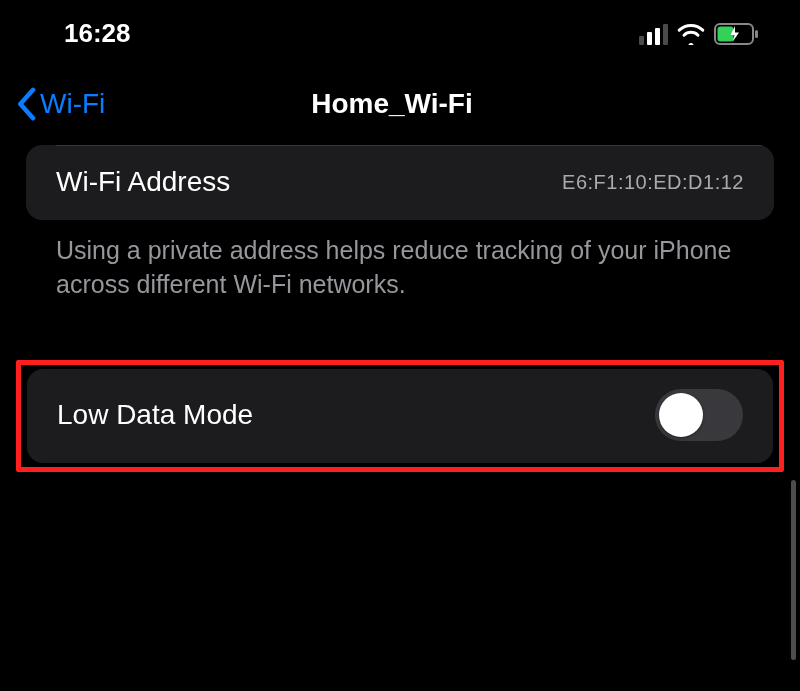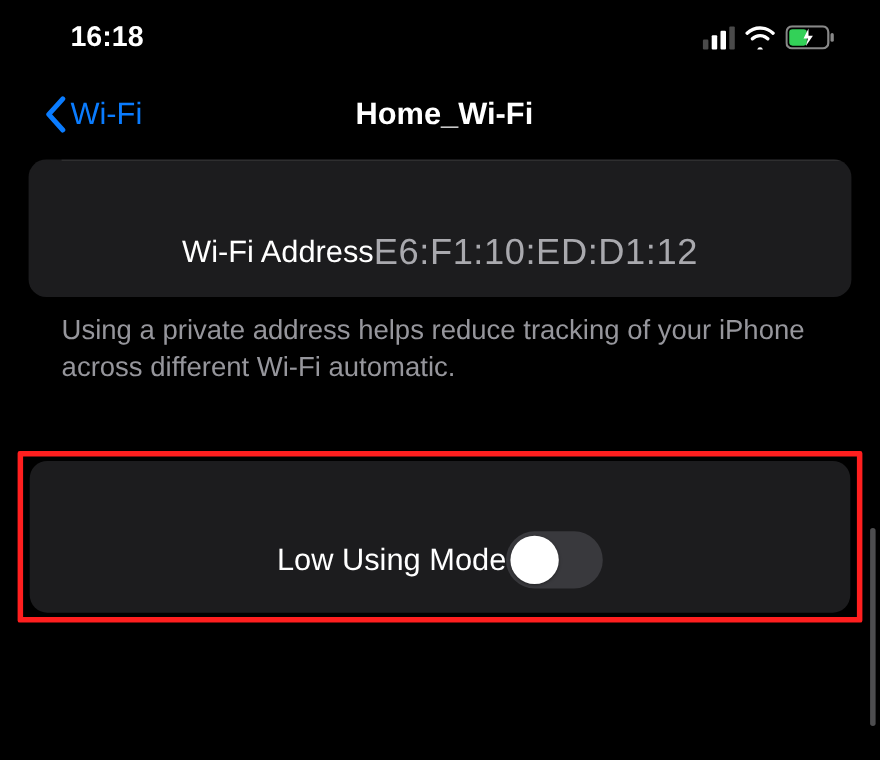--- a/index.html
+++ b/index.html
@@ -20,21 +20,20 @@
     font-size: 26px;
     font-weight: 600;
   }
   .status-right { display: flex; align-items: center; gap: 8px; }
 
   .nav-bar {
     display: flex;
     align-items: center;
     padding: 26px 16px 24px 16px;
     position: relative;
-    margin-left: 24px;
   }
   .back {
     display: flex;
     align-items: center;
     color: #0a7cff;
     font-size: 28px;
     font-weight: 400;
     gap: 4px;
     cursor: pointer;
   }
@@ -51,32 +50,31 @@
   .content { padding: 0 26px; }
 
   .cell-group {
     background: #1c1c1e;
     border-radius: 16px;
     overflow: hidden;
   }
   .cell {
     display: flex;
     align-items: center;
-    justify-content: center;
+    justify-content: space-between;
     padding: 20px 30px 22px 30px;
     min-height: 72px;
-    margin-top: 44px;
   }
   .divider {
     height: 1px;
     background: #3a3a3c;
     margin-left: 30px;
   }
   .cell-label { font-size: 28px; color: #fff; }
-  .cell-value { font-size: 33px; color: #a9a9ae; letter-spacing: 0.5px; }
+  .cell-value { font-size: 20px; color: #a9a9ae; letter-spacing: 0.5px; }
   .footer {
     color: #96969c;
     font-size: 25px;
     line-height: 1.35;
     padding: 14px 30px 0 30px;
   }
 
   .gap { height: 58px; }
 
   .highlight-wrap {
@@ -117,21 +115,21 @@
     width: 5px;
     height: 180px;
     background: #4d4d4f;
     border-radius: 3px;
   }
 </style>
 </head>
 <body>
 
 <div class="status-bar">
-  <div>16:18</div>
+  <div>16:28</div>
   <div class="status-right">
     <div class="signal">
       <span></span>
         <span></span>
         <span></span>
         <span></span>
     </div>
     <svg width="30" height="22" viewBox="0 0 30 22">
       <path d="M15 20 a2.6 2.6 0 1 0 0.001 0 Z" fill="#fff"></path>
       <path d="M8 12.2 a10 10 0 0 1 14 0" stroke="#fff" stroke-width="3" fill="none" stroke-linecap="round"></path>
@@ -158,28 +156,28 @@
 
 <div class="content">
 
   <div class="cell-group">
     <div class="divider"></div>
     <div class="cell">
       <div class="cell-label">Wi-Fi Address</div>
       <div class="cell-value">E6:F1:10:ED:D1:12</div>
     </div>
   </div>
-  <div class="footer">Using a private address helps reduce tracking of your iPhone across different Wi-Fi automatic.</div>
+  <div class="footer">Using a private address helps reduce tracking of your iPhone across different Wi-Fi networks.</div>
 
   <div class="gap"></div>
 
   <div class="highlight-wrap">
     <div class="cell-group">
       <div class="cell">
-        <div class="cell-label">Low Using Mode</div>
+        <div class="cell-label">Low Data Mode</div>
         <div class="switch">
           <div class="knob"></div>
         </div>
       </div>
     </div>
   </div>
 
 </div>
 
 <div class="scroll-indicator"></div>

